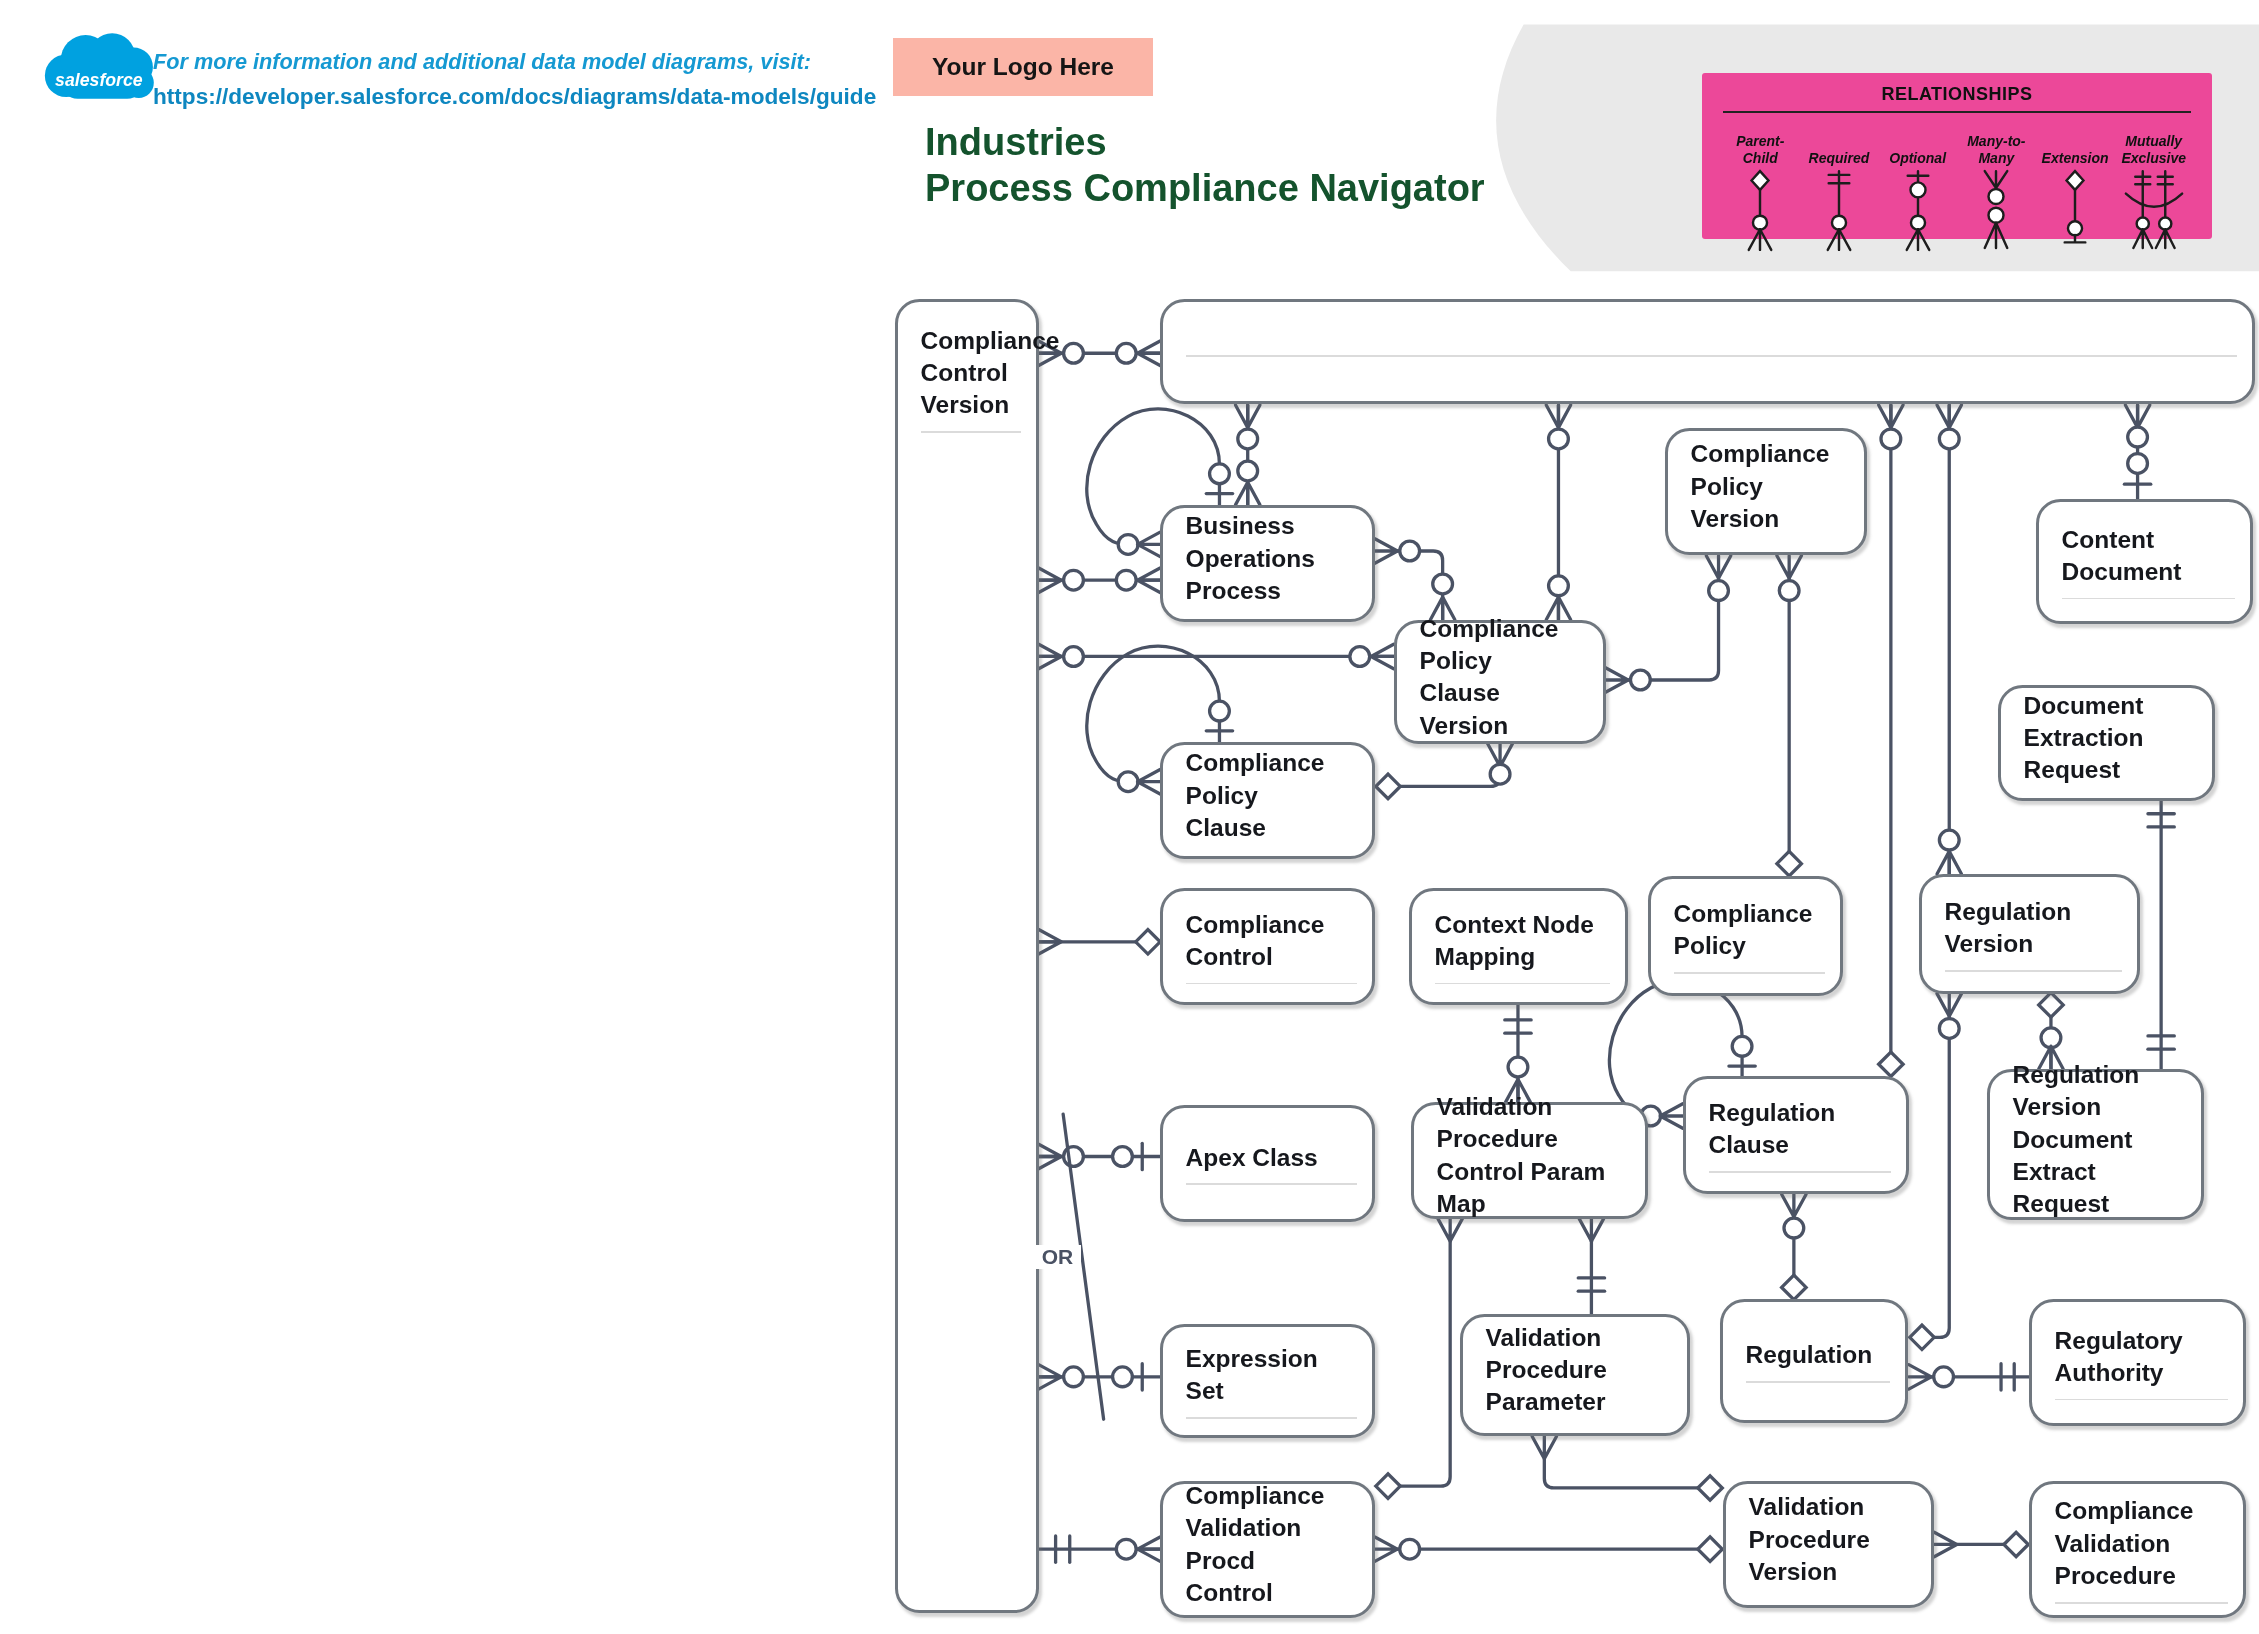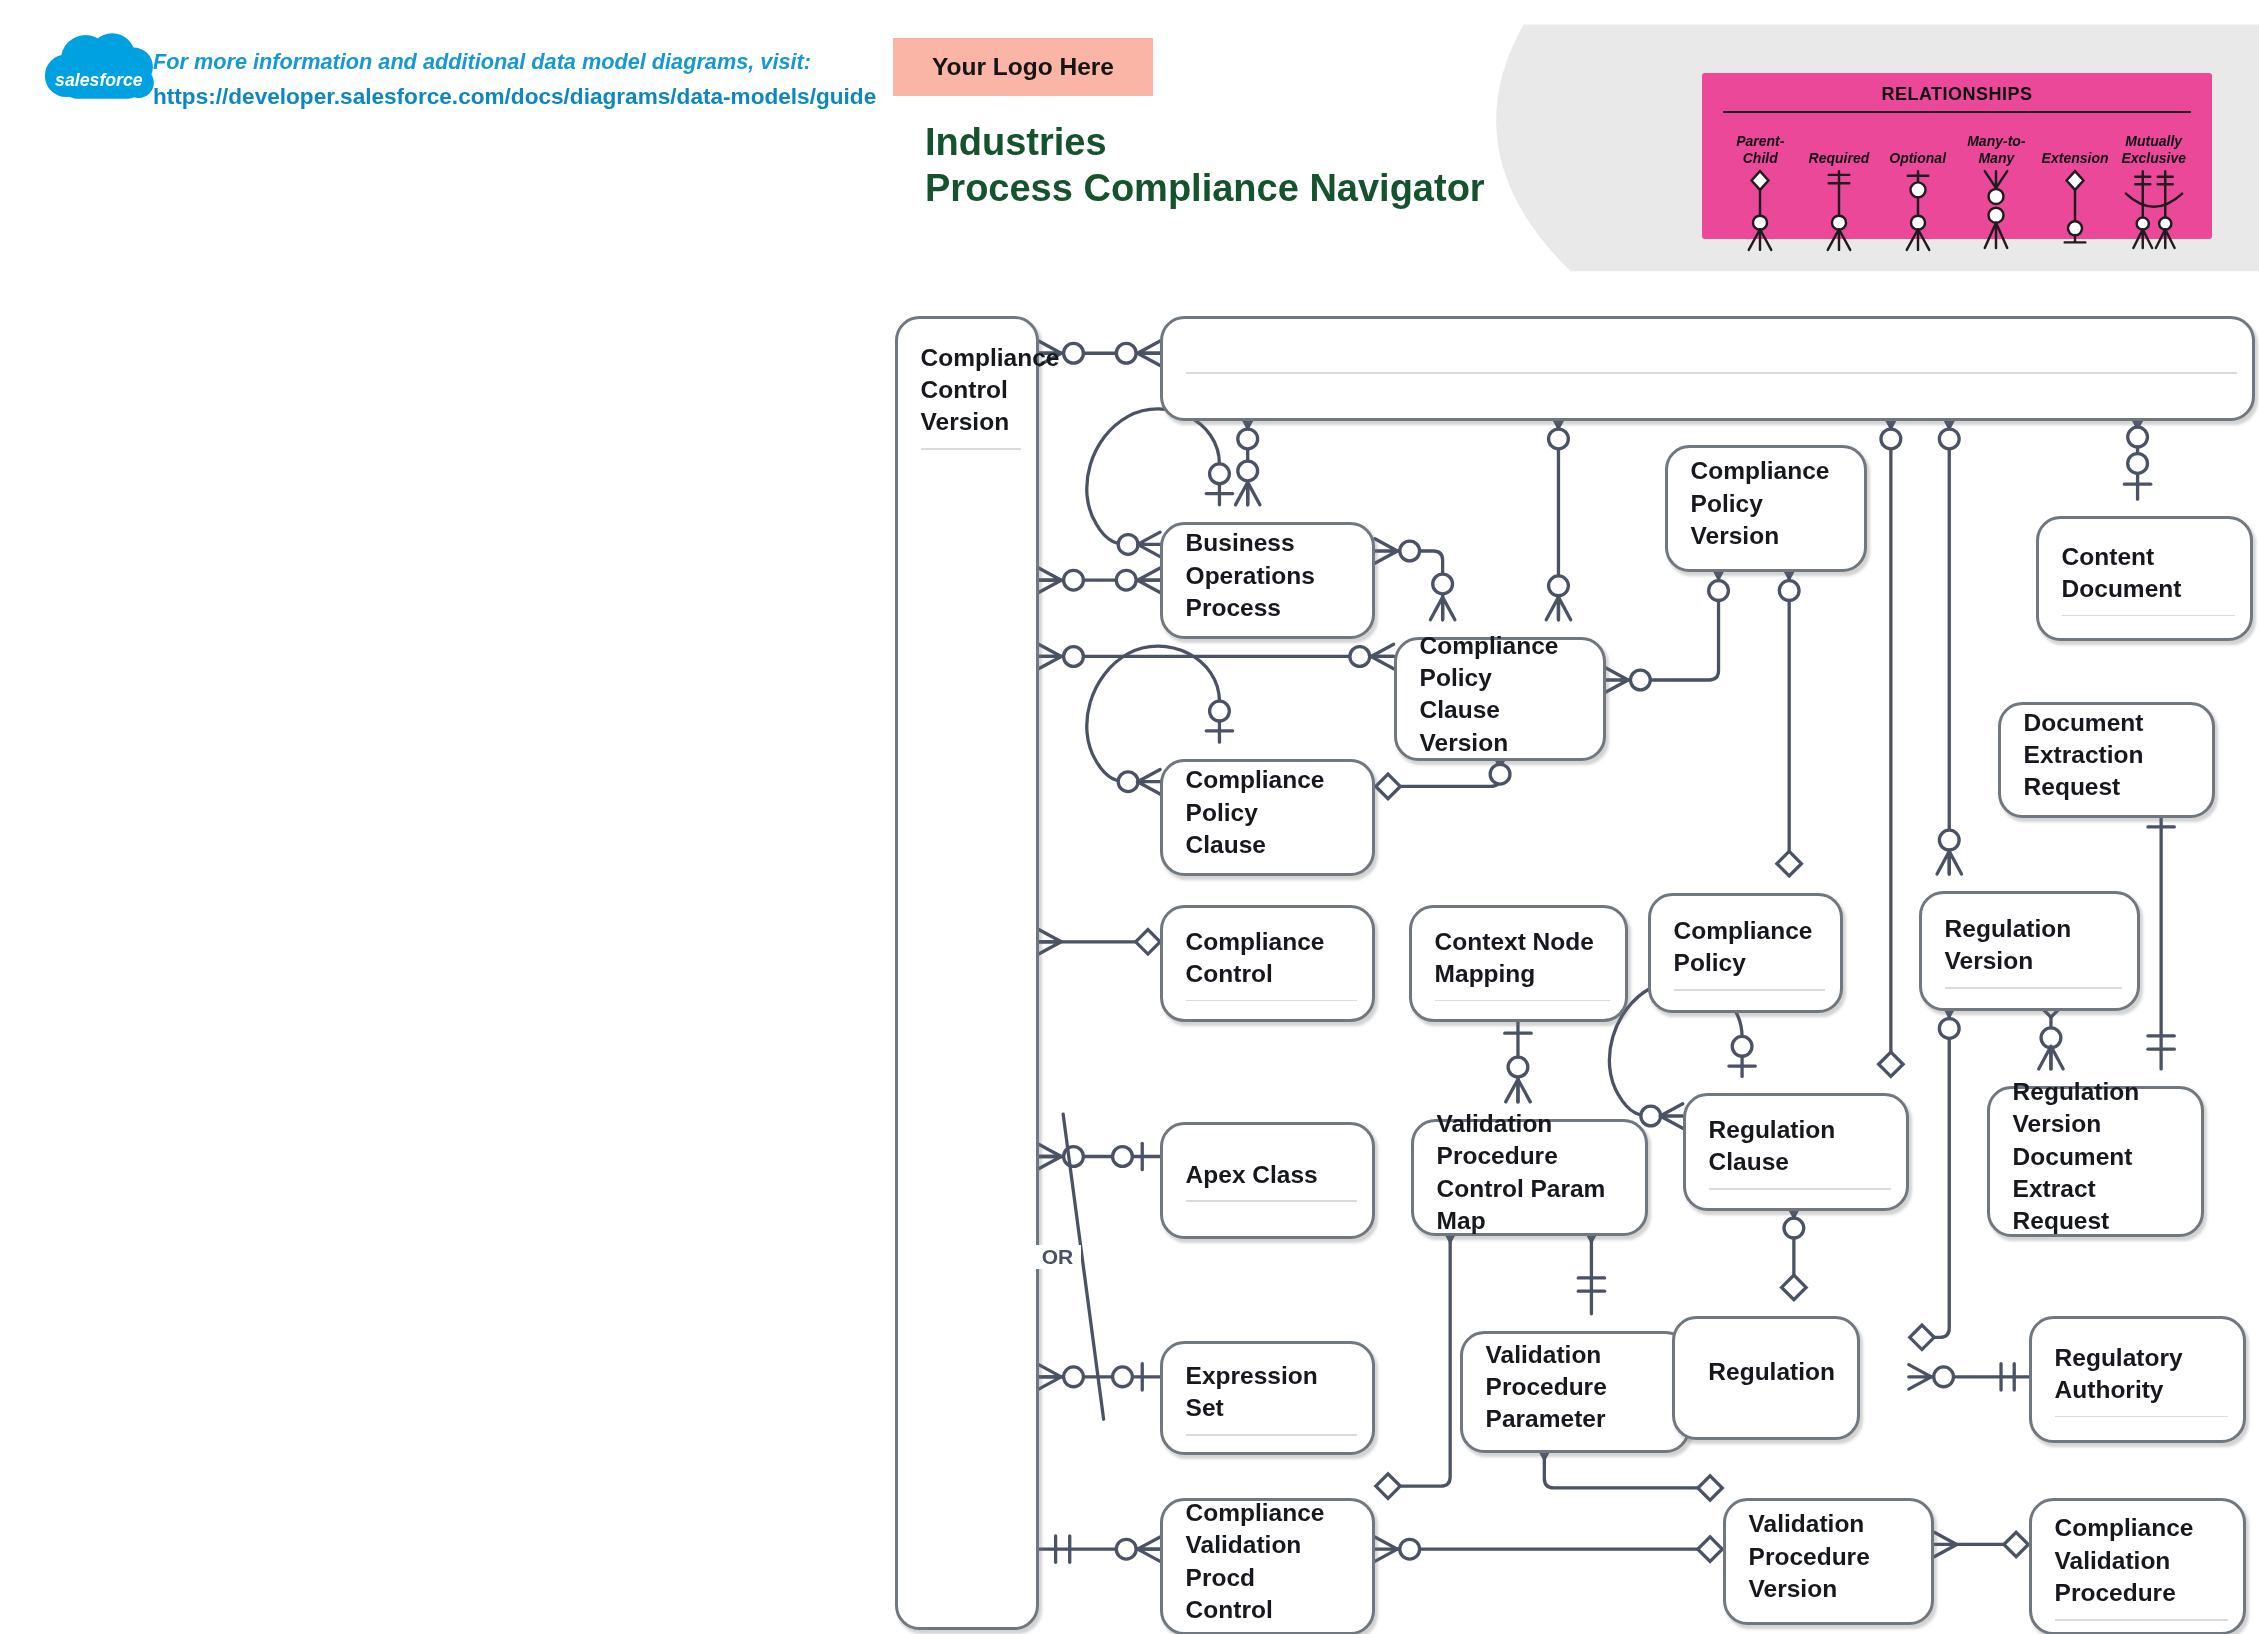--- a/index.html
+++ b/index.html
@@ -39,21 +39,21 @@
   .legend-item .sym{stroke:#1d1d1d;stroke-width:2.6;fill:none;stroke-linecap:round;}
   .legend-item .symf{stroke:#1d1d1d;stroke-width:2.6;fill:#fff;}
   
   #connector-svg{position:absolute;left:0;top:0;z-index:1;}
   #connector-svg .ln{stroke:#4A5264;stroke-width:3.5;fill:none;stroke-linecap:round;}
   #connector-svg .gl{stroke:#4A5264;stroke-width:3.5;fill:#ffffff;}
   .entity{
     position:absolute;background:#ffffff;border:3.3px solid #70777F;border-radius:24.5px;
     box-shadow:2.8px 3.8px 2.8px rgba(110,110,110,.30);
     display:flex;flex-direction:column;justify-content:center;
-    padding:9.4px 11.3px 9.4px 22.6px;box-sizing:border-box;z-index:2;margin-top:17px;
+    padding:9.4px 11.3px 9.4px 22.6px;box-sizing:border-box;z-index:2;
   }
   .entity-label{font-weight:bold;font-size:24.5px;line-height:1.32;color:#16181D;white-space:pre-line;}
   .entity-rule{height:1.9px;background:#DBDBDB;margin-top:9.4px;margin-right:3.8px;}
   .entity.tall{justify-content:flex-start;padding-top:22.6px;}
   #or-label{
     position:absolute;left:1034px;top:1245px;width:47px;z-index:3;text-align:center;
     font-size:21px;font-weight:bold;color:#4A5264;background:#fff;
   }
 </style>
 </head>
@@ -431,21 +431,21 @@
     </div>
     <div class="entity" style="left: 1160px; top: 1324px; width: 215px; height: 114px;">
       <span class="entity-label">Expression Set</span>
       <div class="entity-rule"></div>
     </div>
     <div class="entity" style="left: 1460px; top: 1314px; width: 230px; height: 122px;">
       <span class="entity-label">Validation Procedure
 Parameter</span>
       <div class="entity-rule"></div>
     </div>
-    <div class="entity" style="left: 1672px; top: 1299px; width: 188px; height: 124px; align-items: center;">
+    <div class="entity" style="left: 1720px; top: 1299px; width: 188px; height: 124px;">
       <span class="entity-label">Regulation</span>
       <div class="entity-rule"></div>
     </div>
     <div class="entity" style="left: 2029px; top: 1299px; width: 217px; height: 127px;">
       <span class="entity-label">Regulatory
 Authority</span>
       <div class="entity-rule"></div>
     </div>
     <div class="entity" style="left: 1160px; top: 1481px; width: 215px; height: 137px;">
       <span class="entity-label">Compliance

